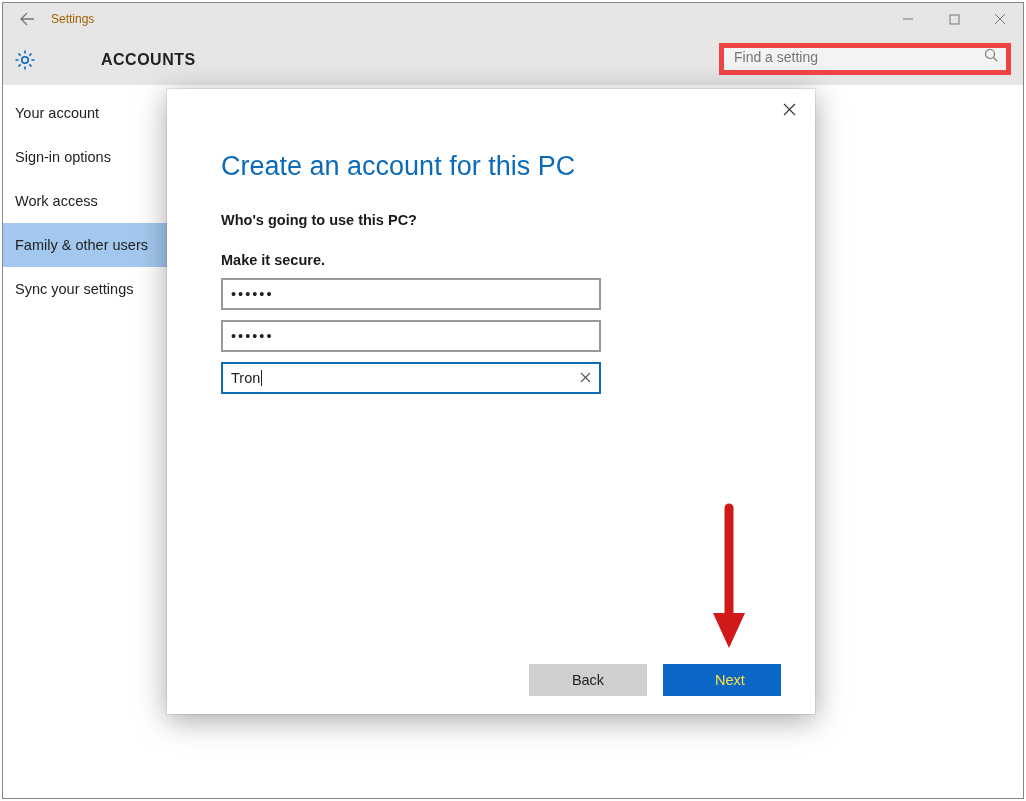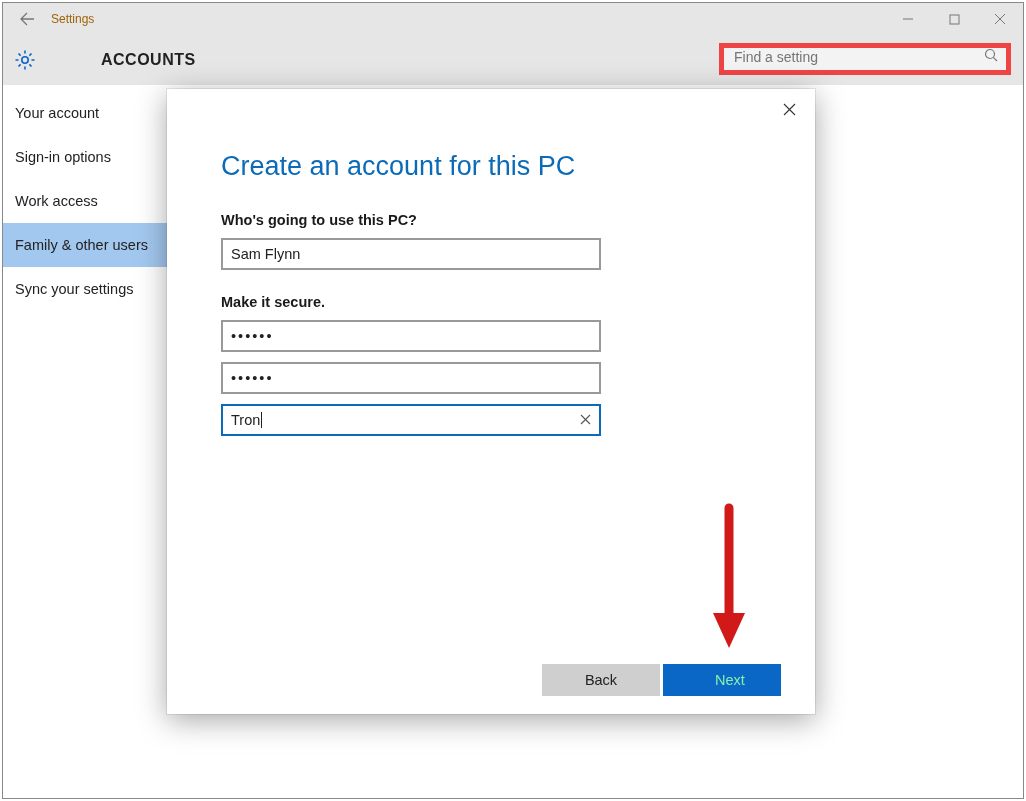--- a/index.html
+++ b/index.html
@@ -173,31 +173,31 @@
     display:inline-block;
     width:1px; height:16px;
     background:#222;
     margin-left:1px;
     vertical-align:middle;
   }
   .btnbar {
     position: absolute;
     bottom: 18px; right: 34px;
     display: flex;
-    gap: 3px;
+    gap: 16px;
   }
   .btn {
     width: 118px; height: 32px;
     display:flex; align-items:center; justify-content:center;
     font-size: 14.5px;
     cursor: pointer;
     border: none;
   }
   .btn-back { background:#cfcfcf; color:#222; }
-  .btn-next { background:#0a67c6; color:#86efac;padding-left:22px; }
+  .btn-next { background:#0a67c6; color:#fde047;padding-left:22px; }
   
   .arrow {
     position: absolute;
     left: 706px; top: 500px;
     pointer-events: none;
   }
 </style>
 </head>
 <body>
 
@@ -264,23 +264,20 @@
     <div class="modal-close">
       <svg width="13" height="13" viewBox="0 0 13 13" stroke="#333" stroke-width="1.1">
           <line x1="1" y1="1" x2="12" y2="12"></line>
           <line x1="12" y1="1" x2="1" y2="12"></line>
         </svg>
     </div>
     <div class="modal-body">
       <div class="modal-title">Create an account for this PC</div>
 
       <div class="section-label">Who's going to use this PC?</div>
-      <div class="field">
-        <span>Sam Flynn</span>
-      </div>
 
       <div style="height:14px"></div>
 
       <div class="section-label">Make it secure.</div>
       <div class="field">
         <span class="pw-dots">••••••</span>
       </div>
       <div class="field">
         <span class="pw-dots">••••••</span>
       </div>

